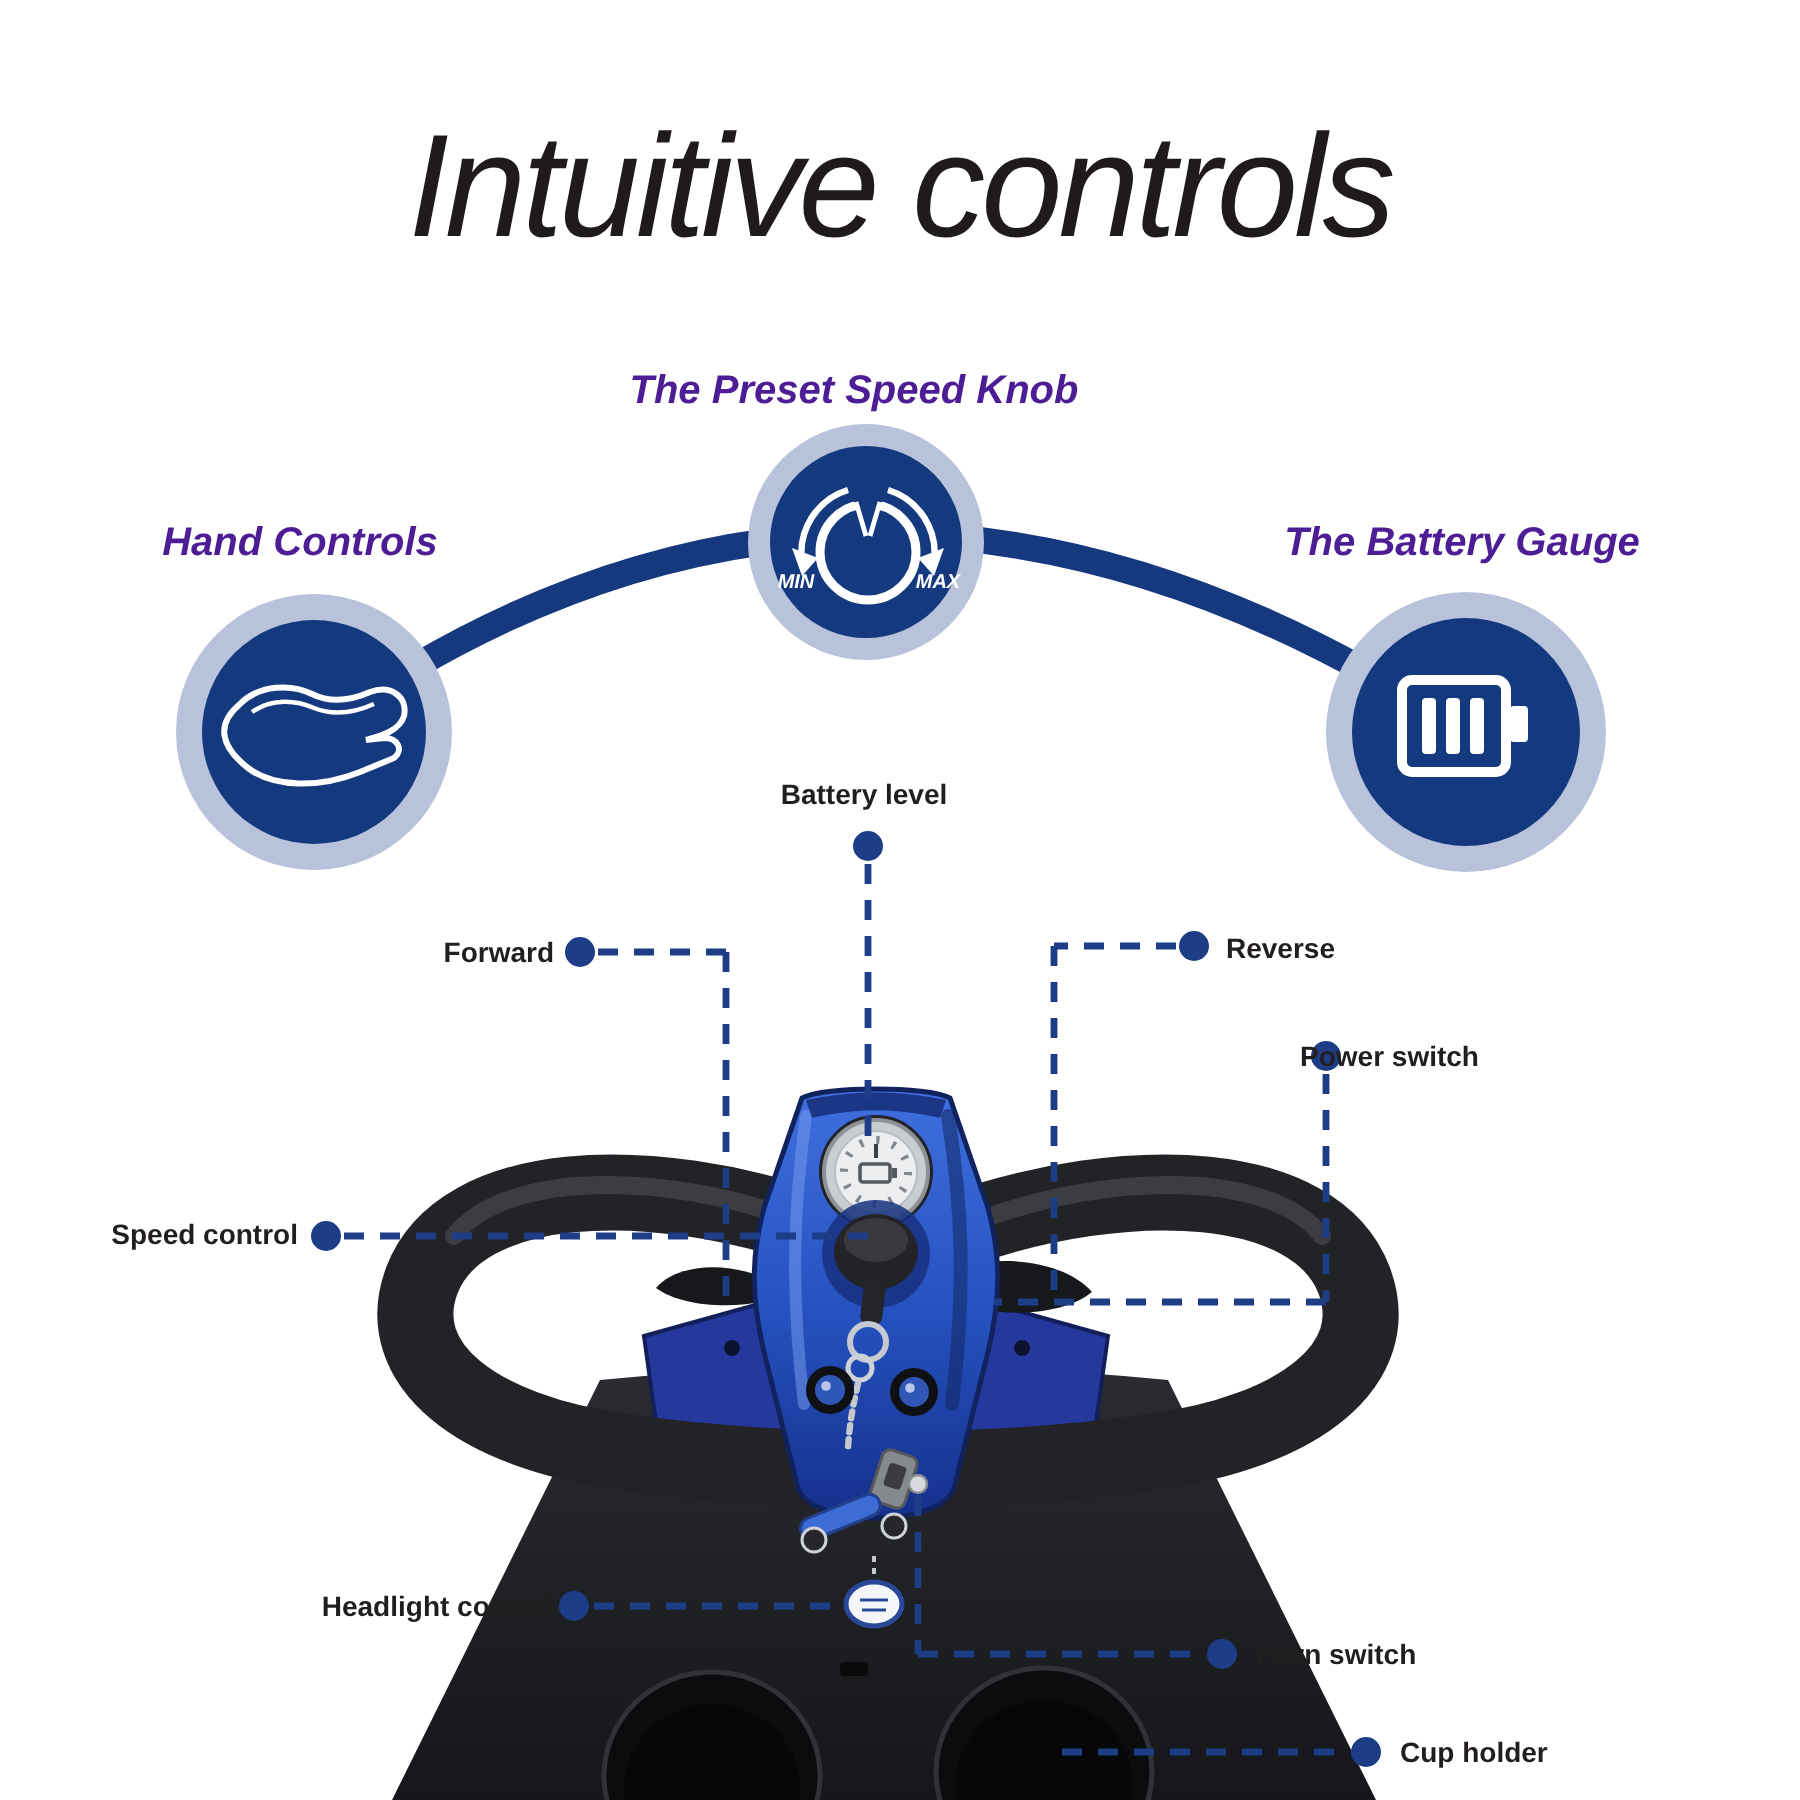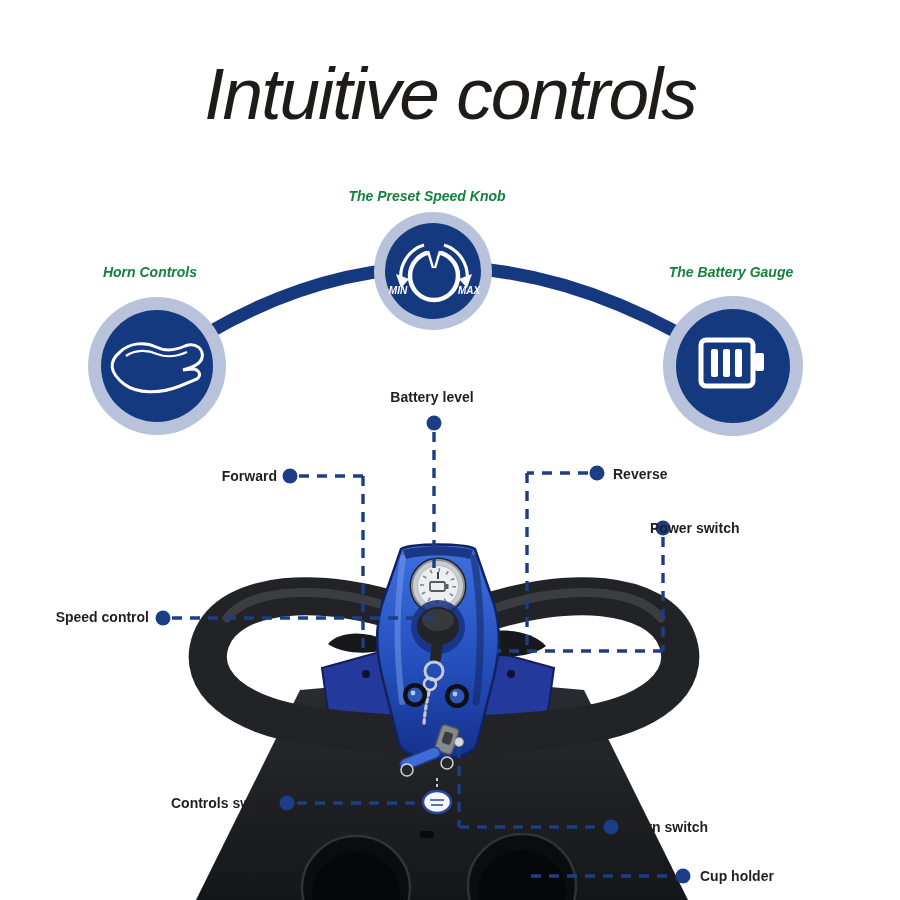--- a/index.html
+++ b/index.html
@@ -2,21 +2,21 @@
 <html><head>
 <meta charset="utf-8">
 <style>
   html,body{margin:0;padding:0;background:#fff;}
   #stage{position:relative;width:900px;height:900px;background:#ffffff;overflow:hidden;
          font-family:"Liberation Sans",sans-serif;}
   #gfx{position:absolute;left:0;top:0;}
   .title{position:absolute;left:0;top:52px;width:100%;text-align:center;
          font-size:73px;font-weight:400;font-style:italic;letter-spacing:-2px;color:#201b1b;}
   .caption{position:absolute;transform:translate(-50%,-50%);white-space:nowrap;
-           font-size:14px;font-weight:700;font-style:italic;color:#15803d;}
+           font-size:20px;font-weight:700;font-style:italic;color:#4c1d95;}
   .callout{position:absolute;white-space:nowrap;font-size:14px;font-weight:700;color:#231e1e;}
   .cc{transform:translate(-50%,-50%);}  
   .cr{transform:translate(-100%,-50%);} 
   .cl{transform:translate(0,-50%);}     
 </style>
 </head>
 <body>
 
 <div id="stage">
 
@@ -173,25 +173,25 @@
       <circle cx="663" cy="528" r="7.5"></circle>
       <circle cx="163" cy="618" r="7.5"></circle>
       <circle cx="287" cy="803" r="7.5"></circle>
       <circle cx="611" cy="827" r="7.5"></circle>
       <circle cx="683" cy="876" r="7.5"></circle>
     </g>
   </svg>
 
   <div class="title">Intuitive controls</div>
 
-  <div class="caption" style="left:150px;top:272px;">Horn Controls</div>
+  <div class="caption" style="left:150px;top:272px;">Hand Controls</div>
   <div class="caption" style="left:427px;top:196px;">The Preset Speed Knob</div>
   <div class="caption" style="left:731px;top:272px;">The Battery Gauge</div>
 
   <div class="callout cc" style="left:432px;top:397px;">Battery level</div>
   <div class="callout cr" style="left:277px;top:476px;">Forward</div>
   <div class="callout cl" style="left:613px;top:474px;">Reverse</div>
   <div class="callout cl" style="left:650px;top:528px;">Power switch</div>
   <div class="callout cr" style="left:149px;top:617px;">Speed control</div>
-  <div class="callout cr" style="left:276px;top:803px;">Controls switch</div>
+  <div class="callout cr" style="left:276px;top:803px;">Headlight control</div>
   <div class="callout cl" style="left:628px;top:827px;">Horn switch</div>
   <div class="callout cl" style="left:700px;top:876px;">Cup holder</div>
 </div>
 
 </body></html>

